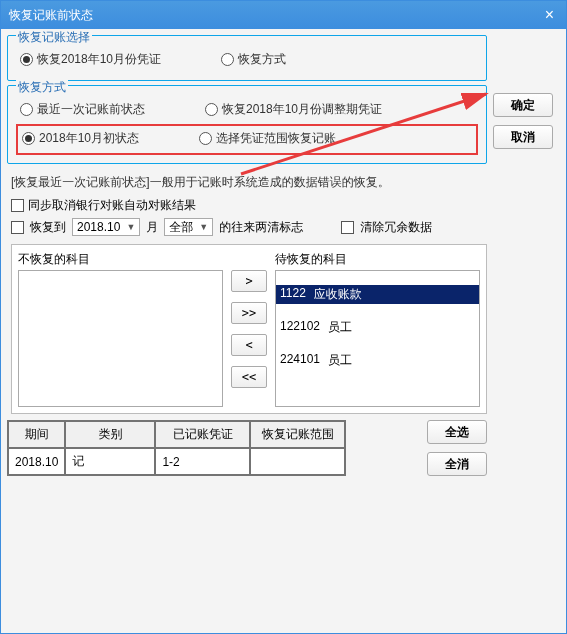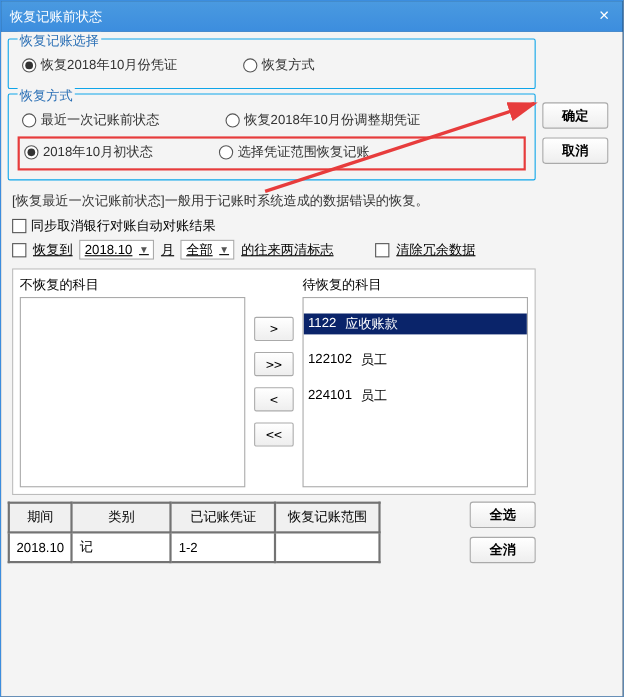--- a/index.html
+++ b/index.html
@@ -19,21 +19,21 @@
 .radio-item { display: flex; align-items: center; gap: 4px; }
 .radio-item label { color: #333; }
 .radio-circle { width: 13px; height: 13px; border: 1px solid #555; border-radius: 50%; display: inline-flex; align-items: center; justify-content: center; background: #fff; }
 .radio-circle.checked::after { content: ""; width: 7px; height: 7px; background: #333; border-radius: 50%; display: block; }
 .highlight-box { border: 2px solid #e73c3c; padding: 2px 0; margin-top: 2px; position: relative; text-align: center; }
 .note { color: #333; padding: 6px 4px 4px 4px; }
 .ck-row { display: flex; align-items: center; gap: 4px; padding: 2px 4px; }
 .ck { width: 13px; height: 13px; border: 1px solid #555; background: #fff; }
 .selbox { border: 1px solid #aaa; background: #fff; height: 18px; display: inline-flex; align-items: center; padding: 0 4px; gap: 6px; }
 .selbox .arrow { font-size: 9px; color: #555; }
-.panel { border: 1px solid #bcbcbc; background: #fff; margin: 6px 0 6px 4px; padding: 6px; display: flex; gap: 6px; height: 206px; }
+.panel { border: 1px solid #bcbcbc; background: #fff; margin: 6px 0 6px 4px; padding: 6px; display: flex; gap: 6px; height: 170px; }
 .listcol { flex: 1; display: flex; flex-direction: column; }
 .list-label { font-size: 12px; padding-bottom: 2px; }
 .listbox { border: 1px solid #aaa; background: #fff; flex: 1; overflow: auto; }
 .list-row { display: flex; gap: 8px; padding: 1px 4px; white-space: nowrap; margin-top: 14px; }
 .list-row.sel { background: #0a246a; color: #fff; }
 .midbtns { width: 40px; display: flex; flex-direction: column; gap: 10px; justify-content: center; align-items: center; }
 .smbtn { width: 36px; height: 22px; border: 1px solid #aaa; background: linear-gradient(#fff,#eee); border-radius: 2px; cursor: pointer; font-family: monospace; }
 .table-wrap { display: flex; gap: 6px; margin-top: 2px; }
 .tbl { border-collapse: collapse; background: #fff; }
 .tbl th, .tbl td { border: 2px solid #737373; padding: 3px 6px; font-weight: normal; text-align: left; height: 22px; }
@@ -102,21 +102,21 @@
           </div>
         </div>
 
         <div class="note">[恢复最近一次记账前状态]一般用于记账时系统造成的数据错误的恢复。</div>
 
         <div class="ck-row">
           <span class="ck"></span>
           <span>同步取消银行对账自动对账结果</span>
         </div>
 
-        <div class="ck-row" style="gap:6px;text-decoration:underline;">
+        <div class="ck-row" style="gap:6px;">
           <span class="ck"></span>
           <span>恢复到</span>
           <span class="selbox">
             <span>2018.10</span>
             <span class="arrow">▼</span>
           </span>
           <span>月</span>
           <span class="selbox">
             <span>全部</span>
             <span class="arrow">▼</span>

